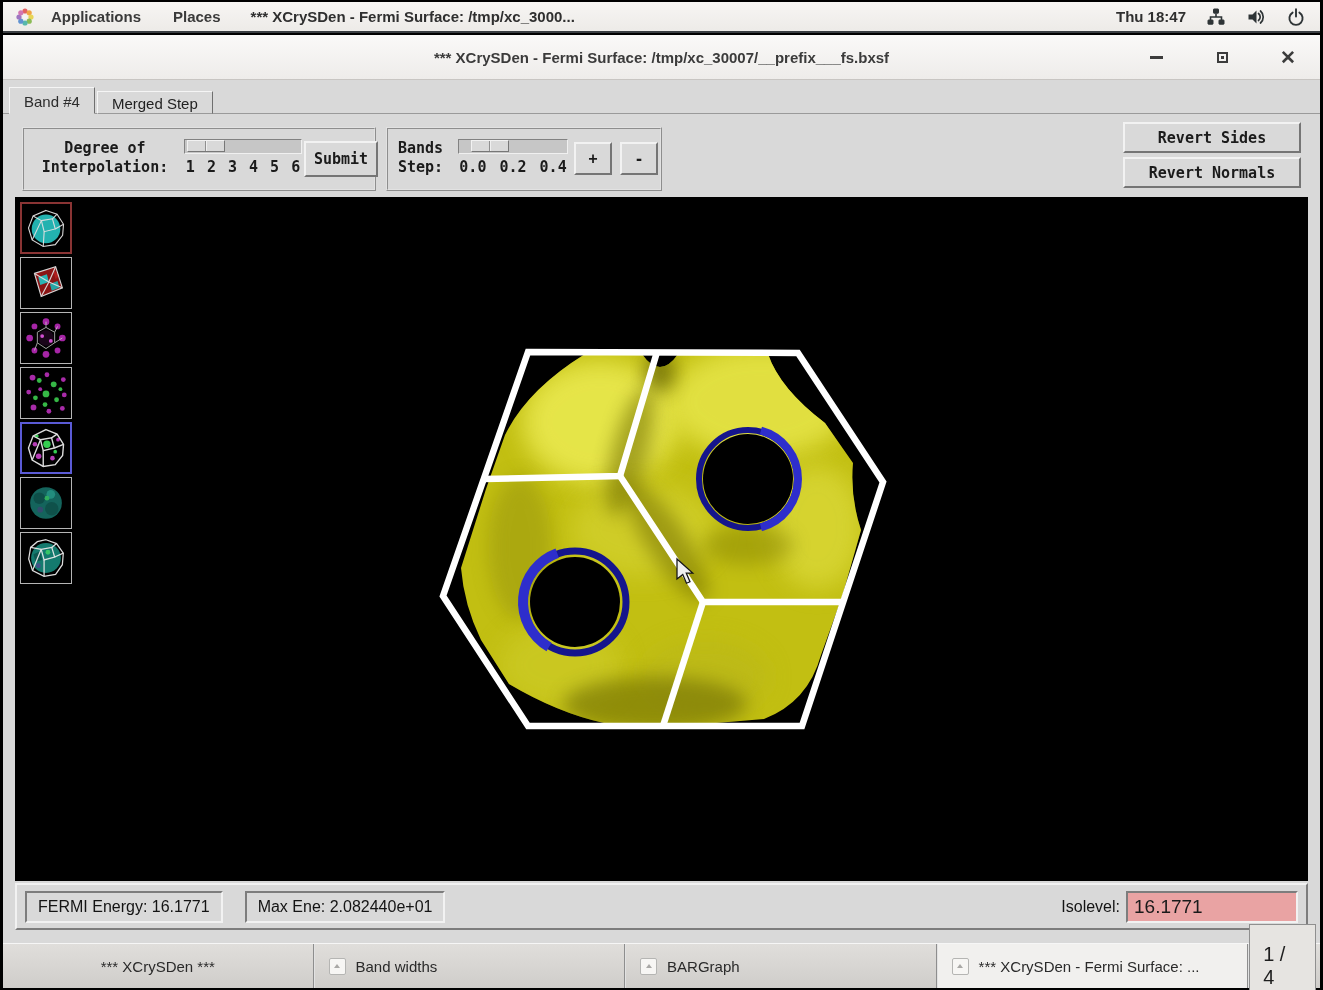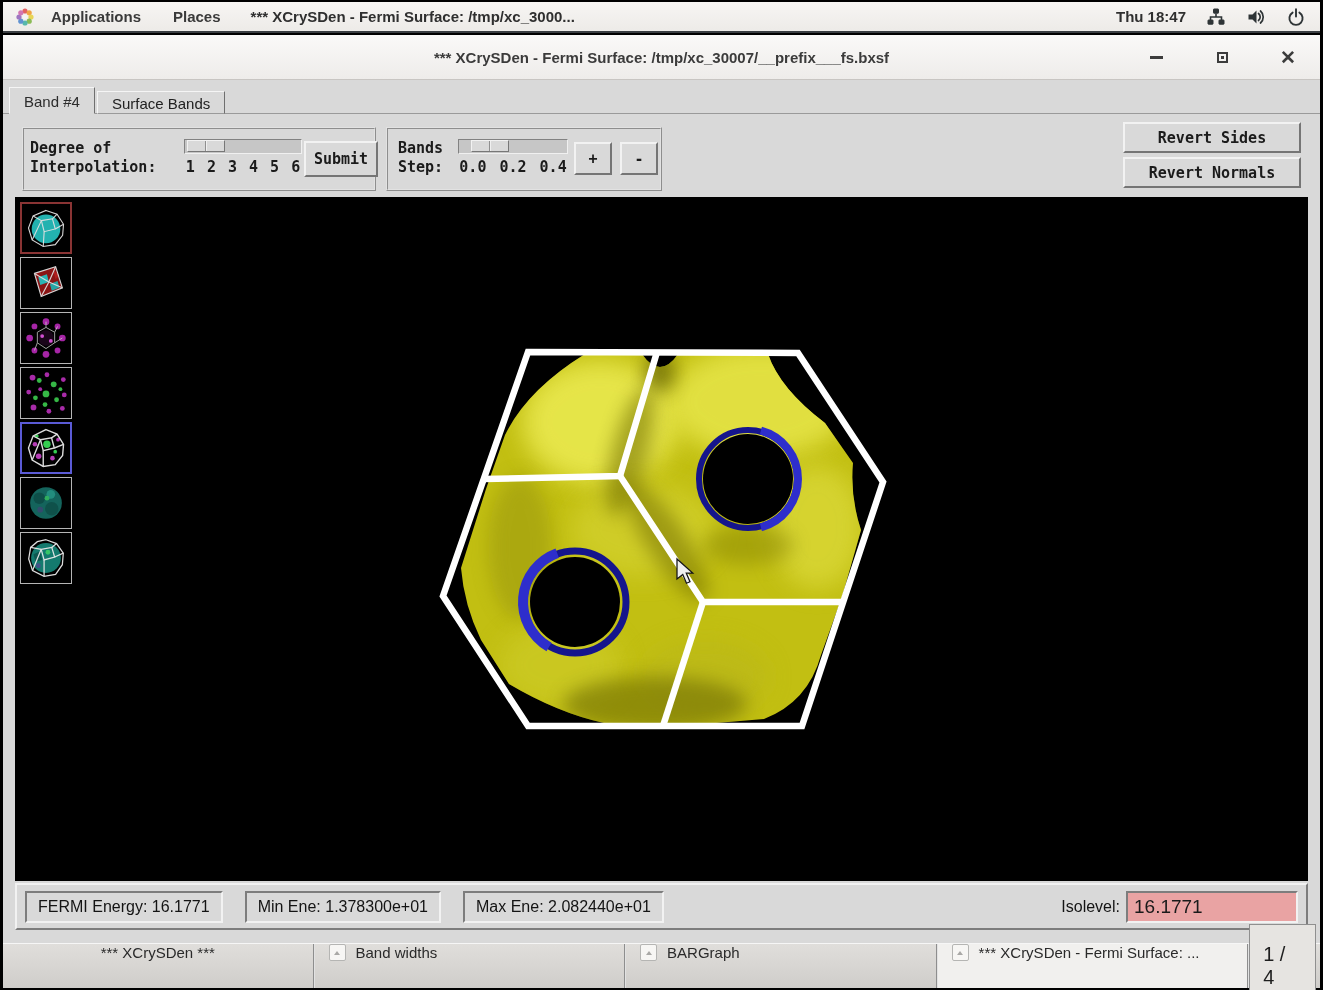--- a/index.html
+++ b/index.html
@@ -40,21 +40,21 @@
   .tab.active { height:27px; z-index:2; border-bottom-color:#d9d9d9; padding-top:5px; }
   .tab.inactive { height:23px; margin-left:2px; border-bottom-color:#9a9a9a; color:#222; }
 
   
   .controls { position:absolute; left:15px; top:42px; width:1287px; height:76px; }
   .group { position:absolute; top:5px; height:64px; border:2px ridge #e2e2e2; background:#d9d9d9; }
   .mono { font-family:"DejaVu Sans Mono", monospace; font-weight:700; color:#1b1b1b; }
   .g1 { left:4px; width:354px; }
   .g2 { left:368px; width:276px; }
   .ctl-label { position:absolute; font-size:15px; line-height:19px; }
-  .g1 .ctl-label { left:6px; top:10px; width:150px; }
+  .g1 .ctl-label { left:6px; top:10px; width:150px; text-align:center; }
   .g2 .ctl-label { left:10px; top:10px; width:58px; text-align:left; }
   .trough { position:absolute; height:15px; background:#c6c6c6; border:1px solid; border-color:#828282 #f0f0f0 #f0f0f0 #828282; }
   .g1 .trough { left:160px; top:10px; width:118px; }
   .g2 .trough { left:70px; top:10px; width:110px; }
   .handle { position:absolute; top:0; height:12px; width:38px; background:#d9d9d9;
     border:1px solid; border-color:#f2f2f2 #777 #777 #f2f2f2; }
   .handle::after { content:""; position:absolute; left:17px; top:0; width:1px; height:100%; background:#8f8f8f; box-shadow:1px 0 0 #f0f0f0; }
   .g1 .handle { left:2px; } .g2 .handle { left:12px; }
   .ticks { position:absolute; font-size:15px; }
   .g1 .ticks { left:158px; top:29px; width:122px; text-align:center; word-spacing:3px; }
@@ -82,21 +82,21 @@
     border:2px solid; border-color:#f2f2f2 #7d7d7d #7d7d7d #f2f2f2;
     display:flex; align-items:center; padding:0 8px; gap:22px; font-size:16px; color:#141414; }
   .spanel { border:2px solid; border-color:#7d7d7d #f2f2f2 #f2f2f2 #7d7d7d; padding:5px 11px; white-space:nowrap; }
   .isogroup { margin-left:auto; display:flex; align-items:center; gap:6px; }
   .isoinput { width:172px; background:#e9a3a3; border:2px solid; border-color:#7d7d7d #f2f2f2 #f2f2f2 #7d7d7d;
     font-family:"Liberation Sans", sans-serif; font-size:19px; color:#1a1a1a; padding:3px 6px; }
 
   
   .taskbar { position:absolute; left:3px; top:943px; width:1317px; height:45px;
     background:linear-gradient(#e0dedb,#cfcdca); border-top:1px solid #f6f6f6; display:flex; align-items:stretch; font-size:15px; }
-  .task { width:312px; display:flex; align-items:flex-start; padding-left:14px; gap:10px;
+  .task { width:312px; display:flex; align-items:center; padding-left:14px; gap:10px;
     border-right:2px groove #e2e2e2; color:#2a2a2a; cursor:default; }
   .task.first { justify-content:center; padding-left:0; }
   .task.active { background:#f1f0ee; }
   .task-ico { width:17px; height:17px; background:#f7f6f4; border:1px solid #b5b5b3; border-radius:2px;
     display:flex; align-items:center; justify-content:center; flex:0 0 auto; }
   .task-ico::after { content:""; width:0; height:0; border-left:3px solid transparent; border-right:3px solid transparent; border-bottom:4px solid #a9a8a6; }
   .pager { margin-left:auto; align-self:center; margin-right:4px; border:1px solid #8f8f8f;
     background:#e6e4e1; padding:18px 13px; font-size:20px; color:#1e1e1e; }
 </style>
 </head>
@@ -153,21 +153,21 @@
         <div class="close-glyph">✕</div>
       </div>
   </div>
 </div>
 
 <div class="winbody">
 
   <div class="tabline"></div>
   <div class="tabstrip">
     <div class="tab active">Band #4</div>
-    <div class="tab inactive">Surface Bands</div>
+    <div class="tab inactive">Merged Step</div>
   </div>
 
   <div class="controls">
 
     <div class="group g1">
       <div class="ctl-label mono">
         <div>Degree of</div>
         <div>Interpolation:</div>
       </div>
       <div class="trough">
@@ -365,21 +365,20 @@
             <polygon points="21,17 32,15 35,25 24,28"></polygon>
             <path d="M21,17 L10,15 M32,15 L37,11 M35,25 L44,21 M24,28 L24,45 M21,17 L12,39"></path>
           </g>
           </svg>
       </div>
     </div>
   </div>
 
   <div class="statusbar">
     <div class="spanel">FERMI Energy: 16.1771</div>
-    <div class="spanel">Min Ene: 1.378300e+01</div>
     <div class="spanel">Max Ene: 2.082440e+01</div>
     <div class="isogroup">
       <span>Isolevel:</span>
       <input class="isoinput" type="text" value="16.1771" style="">
     </div>
   </div>
 </div>
 
 <div class="taskbar">
   <div class="task first">

